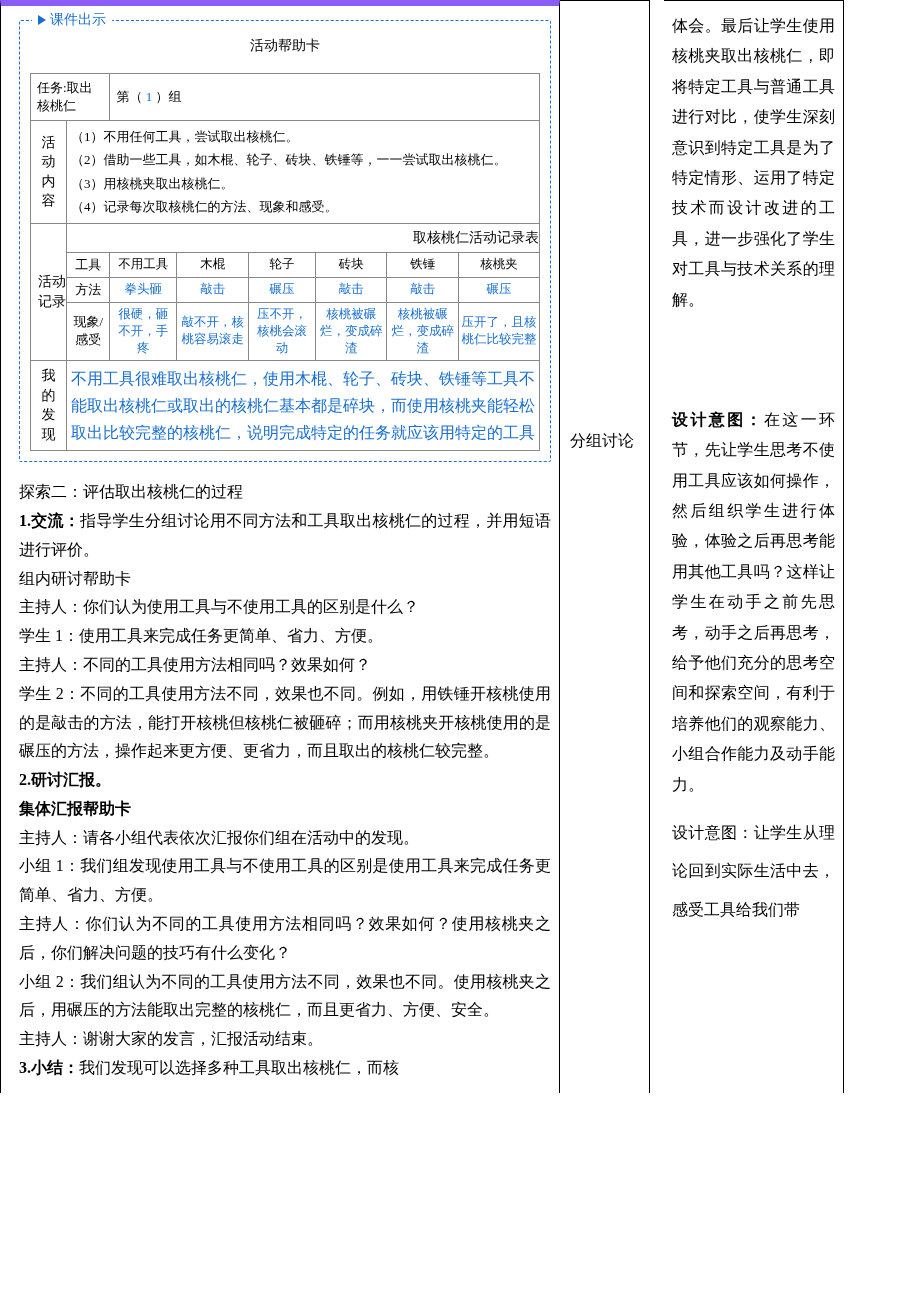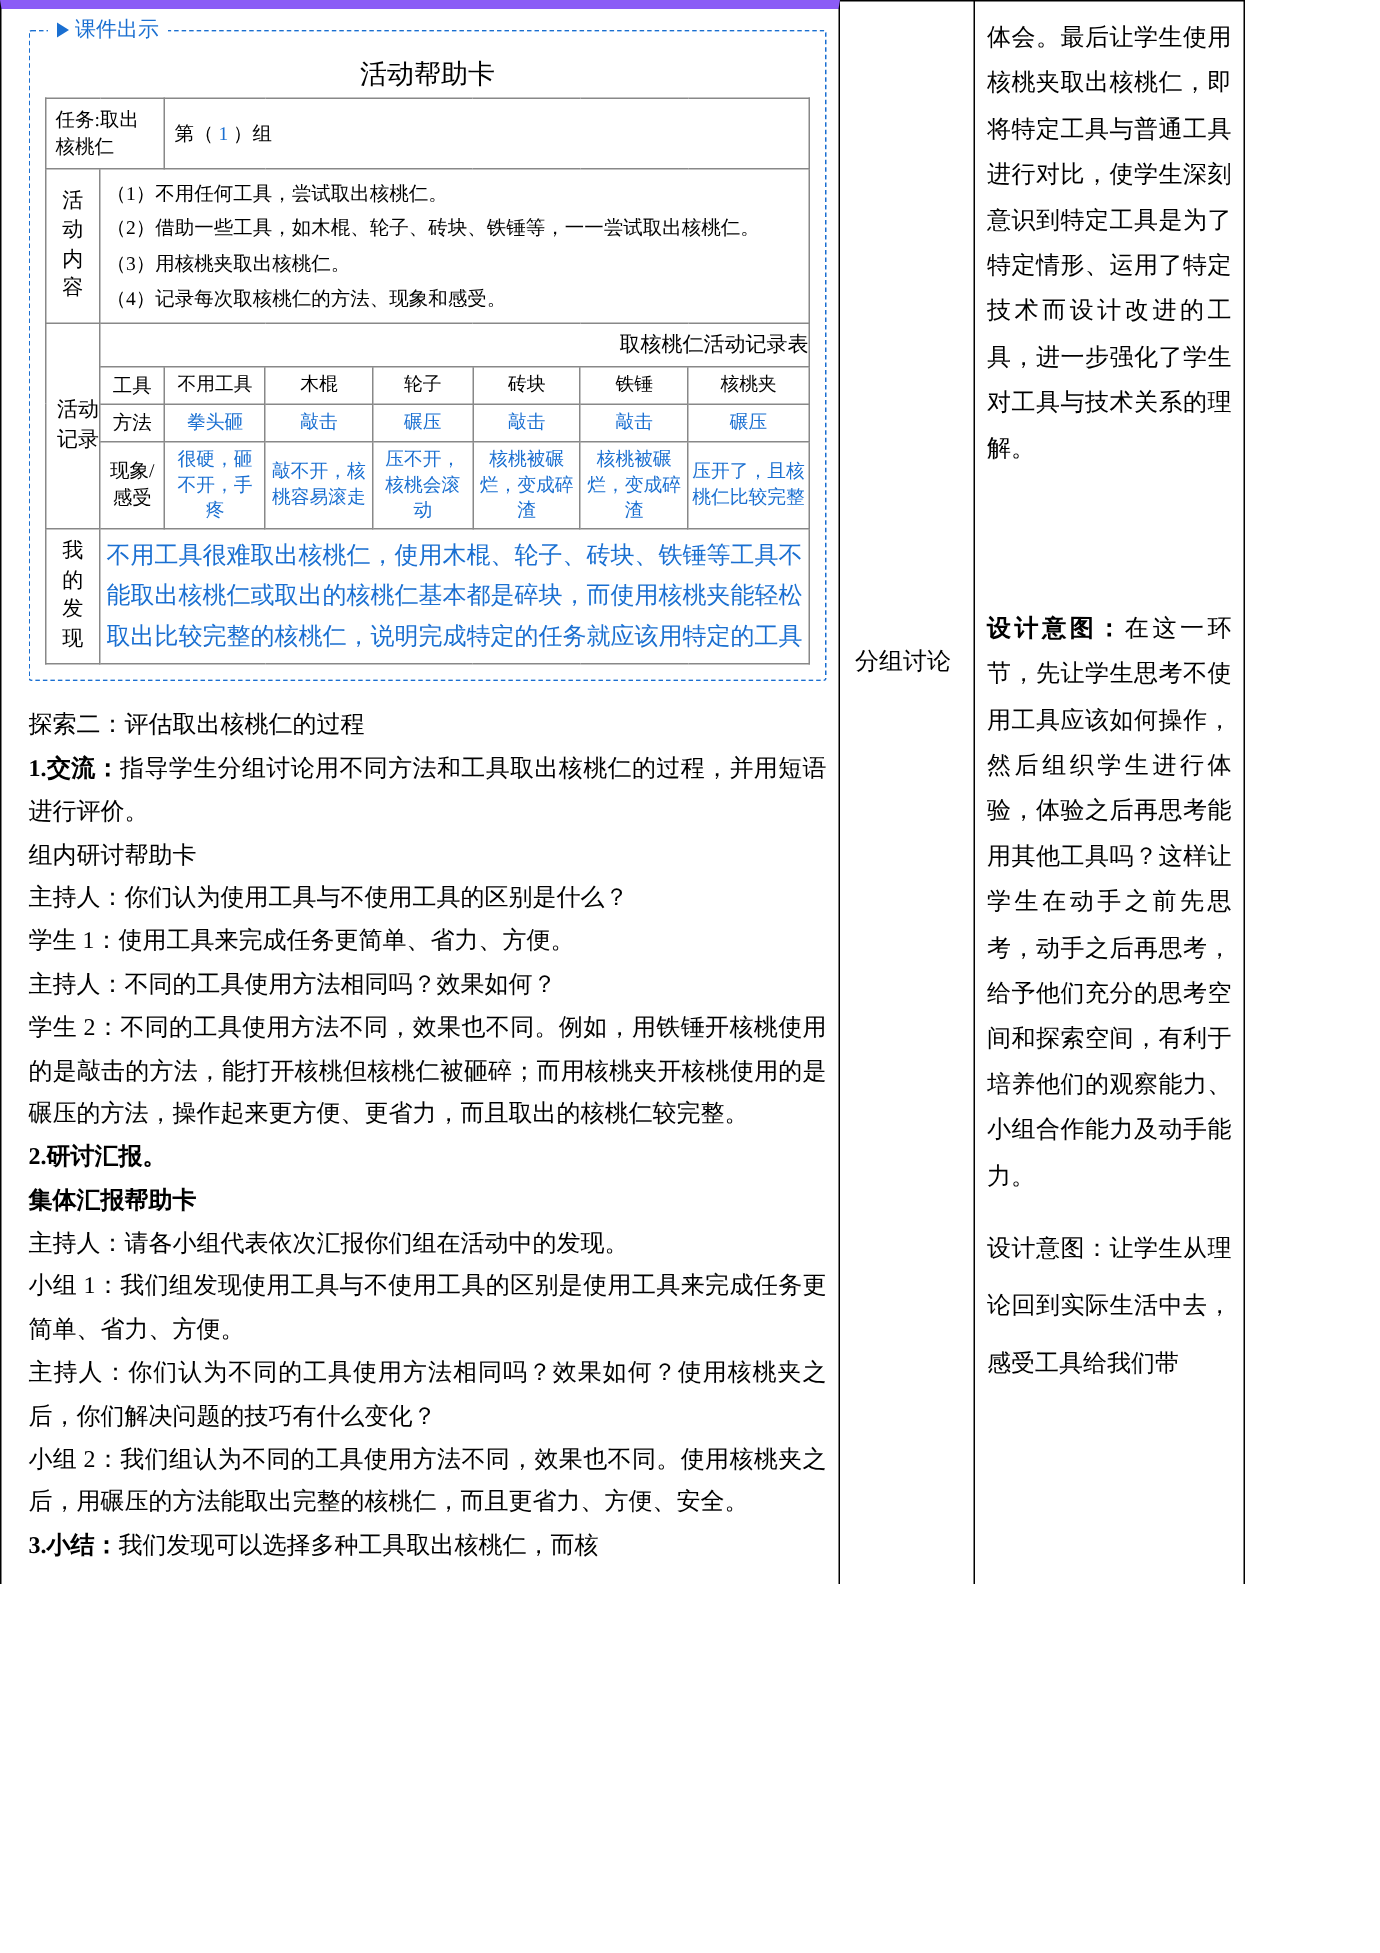--- a/index.html
+++ b/index.html
@@ -30,20 +30,21 @@
     position: relative;
   }
   .right-col {
     flex: 0 0 180px;
     border-top: 1px solid #000;
     border-right: 1px solid #000;
     padding: 10px 8px;
     line-height: 1.9;
     text-align: justify;
     font-size: 16px;
+    margin-left: 14px;
   }
   .middle-text {
     position: absolute;
     top: 430px;
     left: 10px;
   }
   
   .courseware {
     border: 1px dashed #1a6fd1;
     border-radius: 2px;
@@ -65,22 +66,22 @@
     content: "";
     display: inline-block;
     border-left: 8px solid #1a6fd1;
     border-top: 5px solid transparent;
     border-bottom: 5px solid transparent;
     margin-right: 4px;
     vertical-align: -1px;
   }
   .help-card-title {
     text-align: center;
-    font-size: 18px;
-    margin: 8px 0 4px 0;
+    font-size: 14px;
+    margin: 8px 0 18px 0;
   }
   .cw-table {
     width: 100%;
     border-collapse: collapse;
     font-size: 13px;
   }
   .cw-table td, .cw-table th {
     border: 1px solid #888;
     padding: 4px 4px;
     vertical-align: middle;
@@ -216,20 +217,21 @@
       <p>主持人：你们认为使用工具与不使用工具的区别是什么？</p>
       <p>学生 1：使用工具来完成任务更简单、省力、方便。</p>
       <p>主持人：不同的工具使用方法相同吗？效果如何？</p>
       <p>学生 2：不同的工具使用方法不同，效果也不同。例如，用铁锤开核桃使用的是敲击的方法，能打开核桃但核桃仁被砸碎；而用核桃夹开核桃使用的是碾压的方法，操作起来更方便、更省力，而且取出的核桃仁较完整。</p>
       <p class="bold">2.研讨汇报。</p>
       <p class="center bold">集体汇报帮助卡</p>
       <p>主持人：请各小组代表依次汇报你们组在活动中的发现。</p>
       <p>小组 1：我们组发现使用工具与不使用工具的区别是使用工具来完成任务更简单、省力、方便。</p>
       <p>主持人：你们认为不同的工具使用方法相同吗？效果如何？使用核桃夹之后，你们解决问题的技巧有什么变化？</p>
       <p>小组 2：我们组认为不同的工具使用方法不同，效果也不同。使用核桃夹之后，用碾压的方法能取出完整的核桃仁，而且更省力、方便、安全。</p>
+      <p>主持人：谢谢大家的发言，汇报活动结束。</p>
       <p><span class="bold">3.小结：</span><span>我们发现可以选择多种工具取出核桃仁，而核</span></p>
     </div>
   </div>
 
   <div class="middle-col">
     <div class="middle-text">分组讨论</div>
   </div>
 
   <div class="right-col">
     <p>体会。最后让学生使用核桃夹取出核桃仁，即将特定工具与普通工具进行对比，使学生深刻意识到特定工具是为了特定情形、运用了特定技术而设计改进的工具，进一步强化了学生对工具与技术关系的理解。</p>

